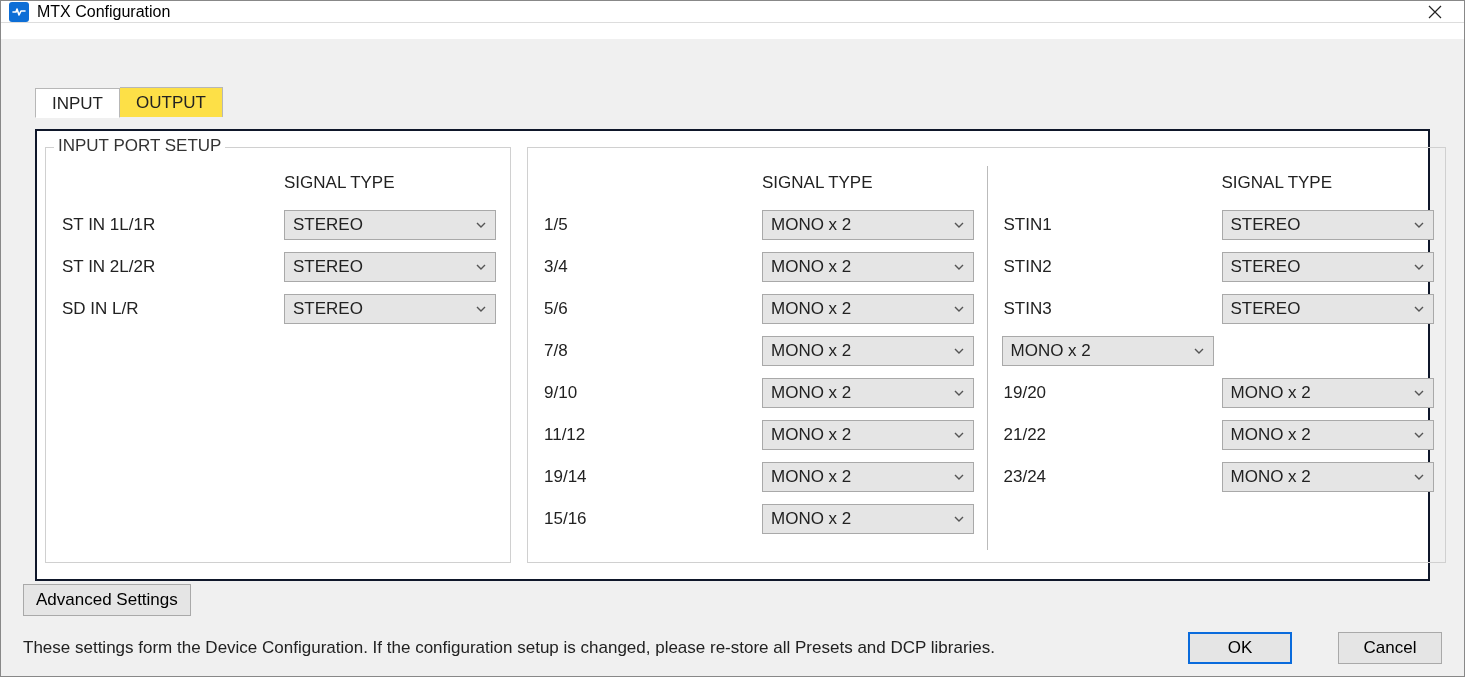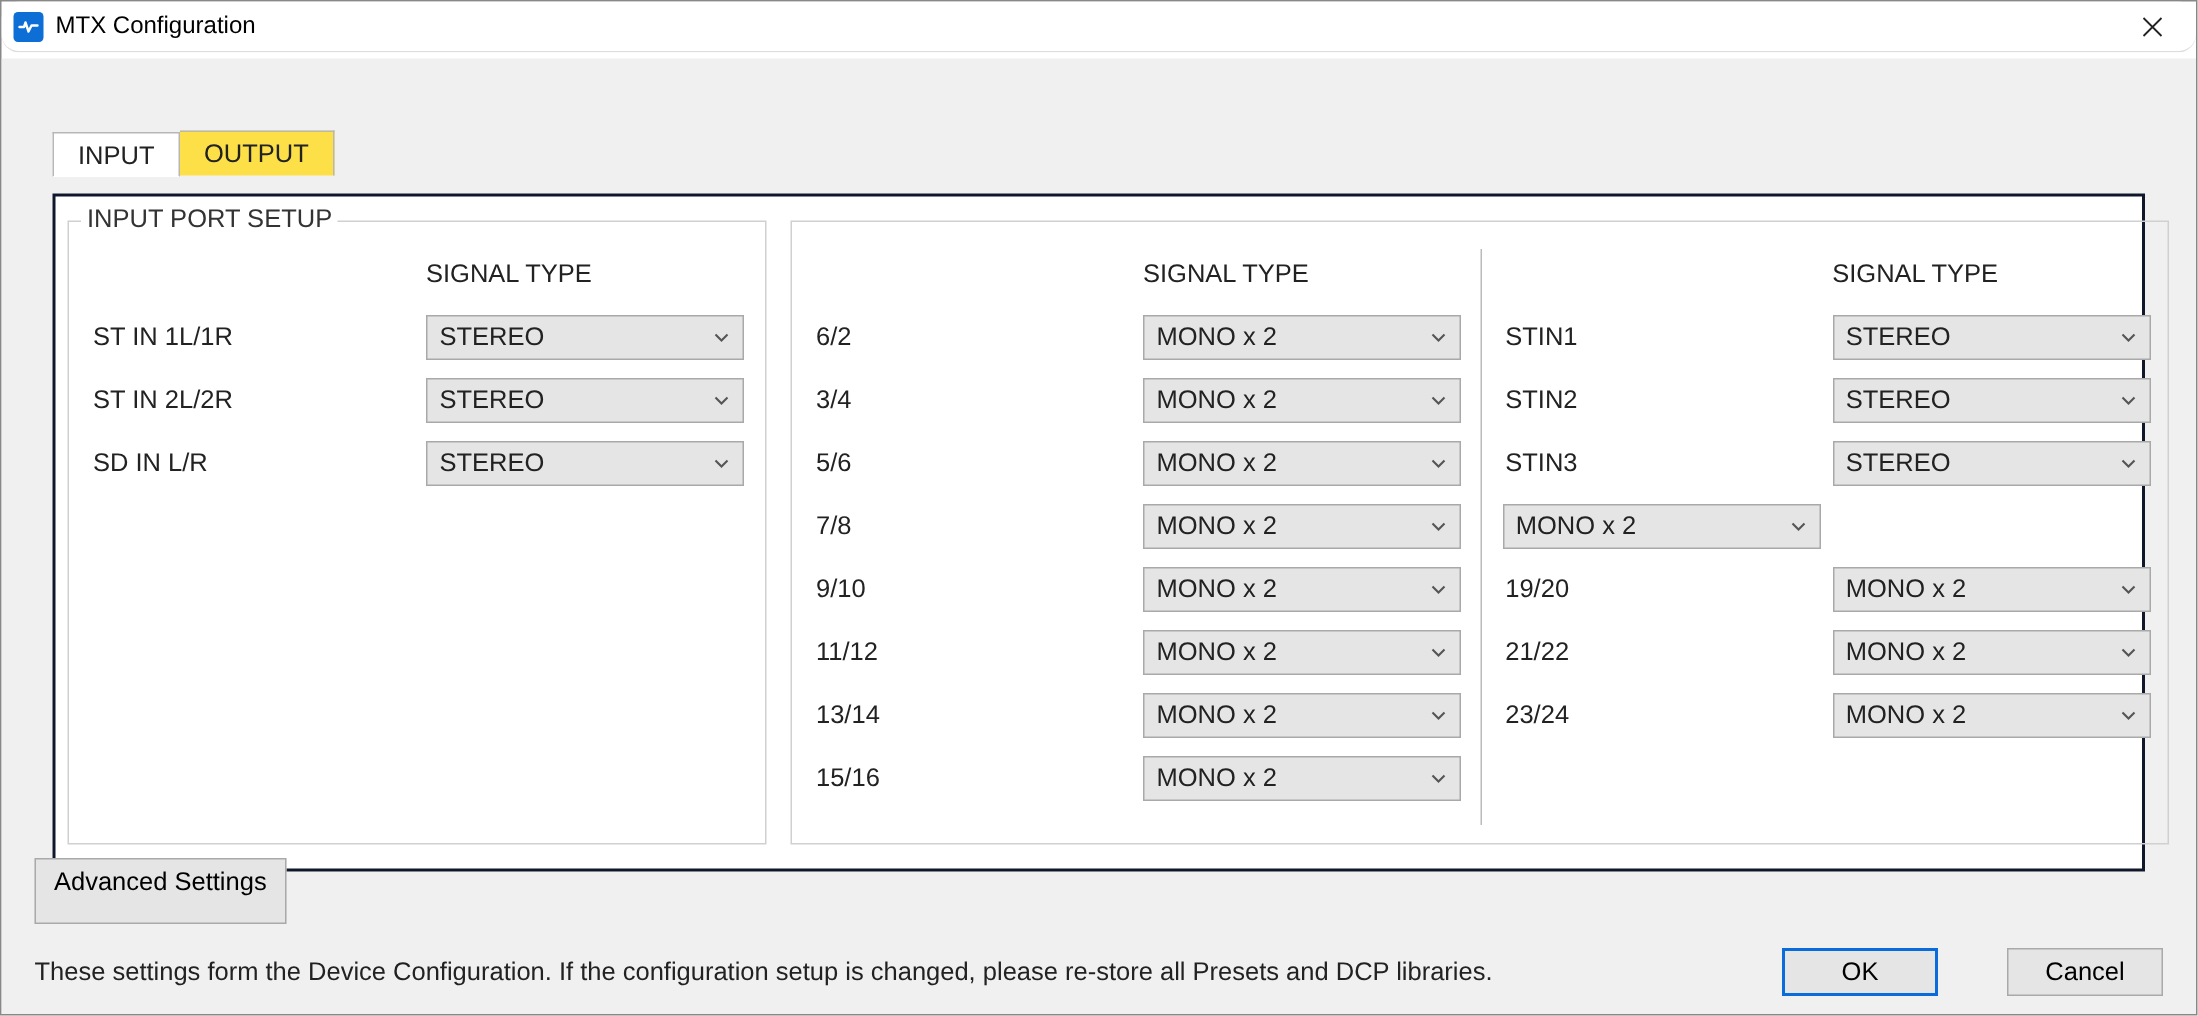--- a/index.html
+++ b/index.html
@@ -13,26 +13,25 @@
     height: 677px;
     border: 1px solid #888;
     overflow: hidden;
     position: relative;
   }
 
   
   .titlebar {
     display: flex;
     align-items: center;
-    height: 34px;
+    height: 22px;
     padding: 0 6px 0 8px;
     background: #fff;
     border-bottom: 1px solid #ddd;
     font-size: 16px;
-    border-radius: 12px;
   }
   .titlebar .app-icon {
     width: 20px; height: 20px;
     background: #0d6ed6;
     border-radius: 3px;
     margin-right: 8px;
     display:inline-flex; align-items:center; justify-content:center;
   }
   .titlebar .app-icon svg { width:14px; height:14px; }
   .titlebar .title { flex: 0 0 auto; font-weight: 400; }
@@ -168,21 +167,21 @@
   }
   .combo .chevron svg { width:12px; height:12px; display:block;}
 
   
   .footer {
     position: absolute;
     left: 22px; right: 22px; bottom: 12px;
   }
   .adv-btn {
     display:inline-block;
-    height: 44px;
+    height: 32px;
     padding: 0 12px;
     line-height: 30px;
     background: #e5e5e5;
     border: 1px solid #a9a9a9;
     font-size: 17px;
     cursor: pointer;
     margin-bottom: 16px;
   }
   .footer-row {
     display:flex;
@@ -285,21 +284,21 @@
     <div class="group chan">
 
       <div class="chan-cols">
         <div class="chan-col">
           <div class="hdr-row">
             <div class="label-col"></div>
             <div class="hdr">SIGNAL TYPE</div>
           </div>
           <div id="chan-col1-rows">
               <div class="data-row">
-                <div class="label-col">6/2</div>
+                <div class="label-col">1/5</div>
                 <div class="combo">
                   <span>MONO x 2</span>
                   <span class="chevron">
                     <svg viewBox="0 0 12 12">
                       <path d="M2 4l4 4 4-4" fill="none" stroke="#555" stroke-width="1.4"></path>
                     </svg>
                   </span>
                 </div>
               </div>
               <div class="data-row">
@@ -351,21 +350,21 @@
                 <div class="combo">
                   <span>MONO x 2</span>
                   <span class="chevron">
                     <svg viewBox="0 0 12 12">
                       <path d="M2 4l4 4 4-4" fill="none" stroke="#555" stroke-width="1.4"></path>
                     </svg>
                   </span>
                 </div>
               </div>
               <div class="data-row">
-                <div class="label-col">13/14</div>
+                <div class="label-col">19/14</div>
                 <div class="combo">
                   <span>MONO x 2</span>
                   <span class="chevron">
                     <svg viewBox="0 0 12 12">
                       <path d="M2 4l4 4 4-4" fill="none" stroke="#555" stroke-width="1.4"></path>
                     </svg>
                   </span>
                 </div>
               </div>
               <div class="data-row">

